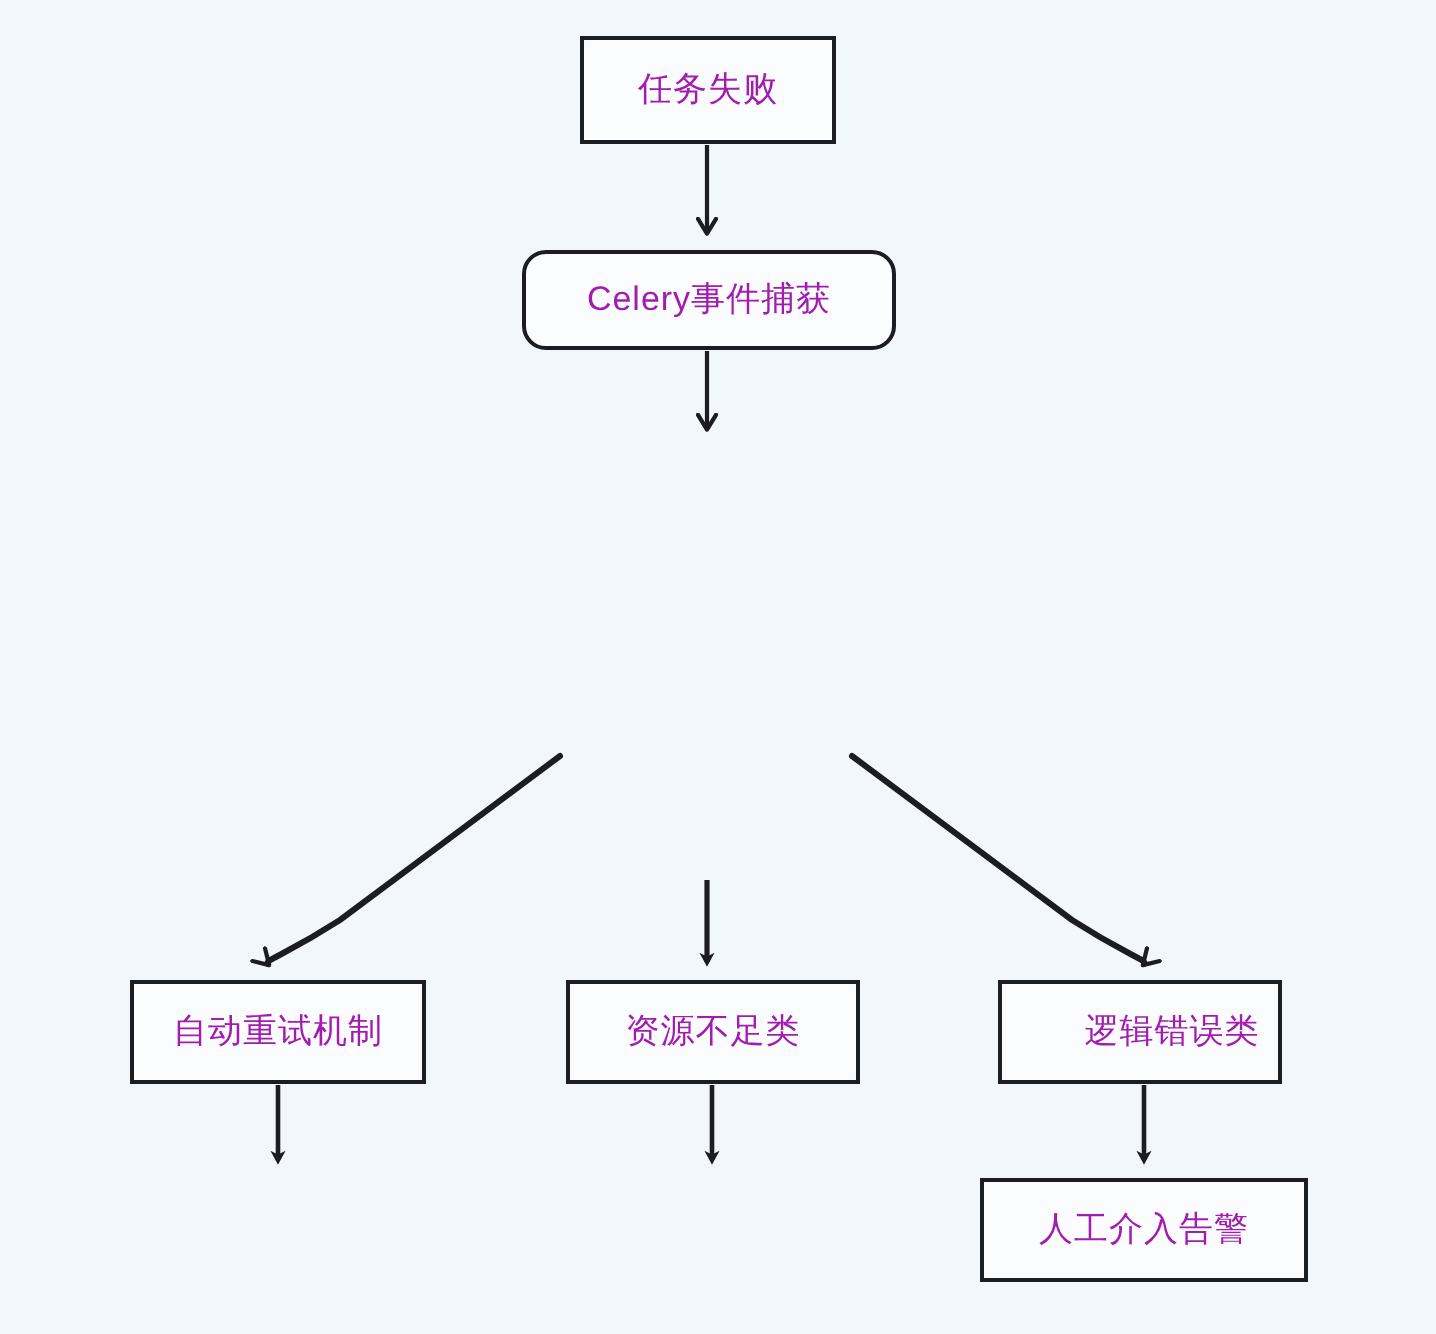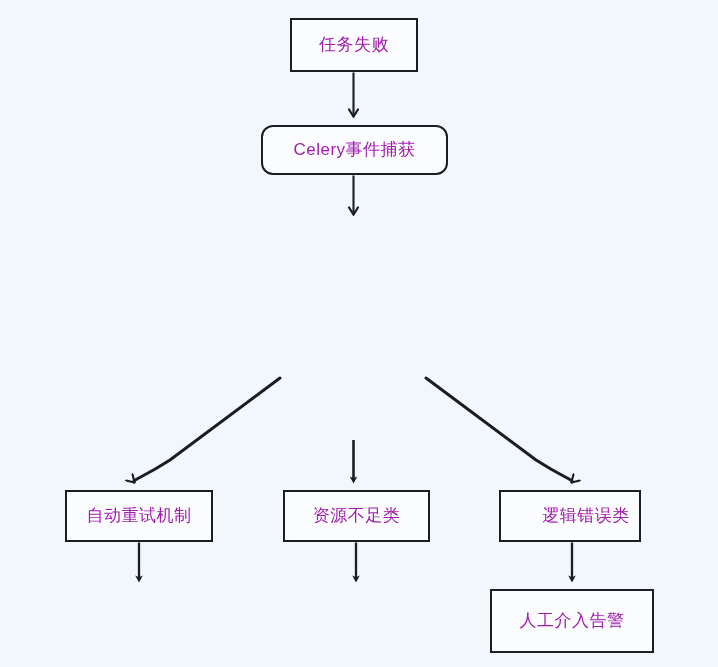--- a/index.html
+++ b/index.html
@@ -113,17 +113,17 @@
   <div class="node" style="left:283px; top:490px; width:147px; height:52px;">
     <span>资源不足类</span>
   </div>
 
   <div class="node" style="left:499px; top:490px; width:142px; height:52px;padding-left:32px;">
     <span>逻辑错误类</span>
   </div>
 
 
 
-  <div class="node" style="left:490px; top:589px; width:164px; height:64px;">
+  <div class="node" style="left:490px; top:589px; width:164px; height:52px;">
     <span>人工介入告警</span>
   </div>
 
 </div>
 
 </body></html>

